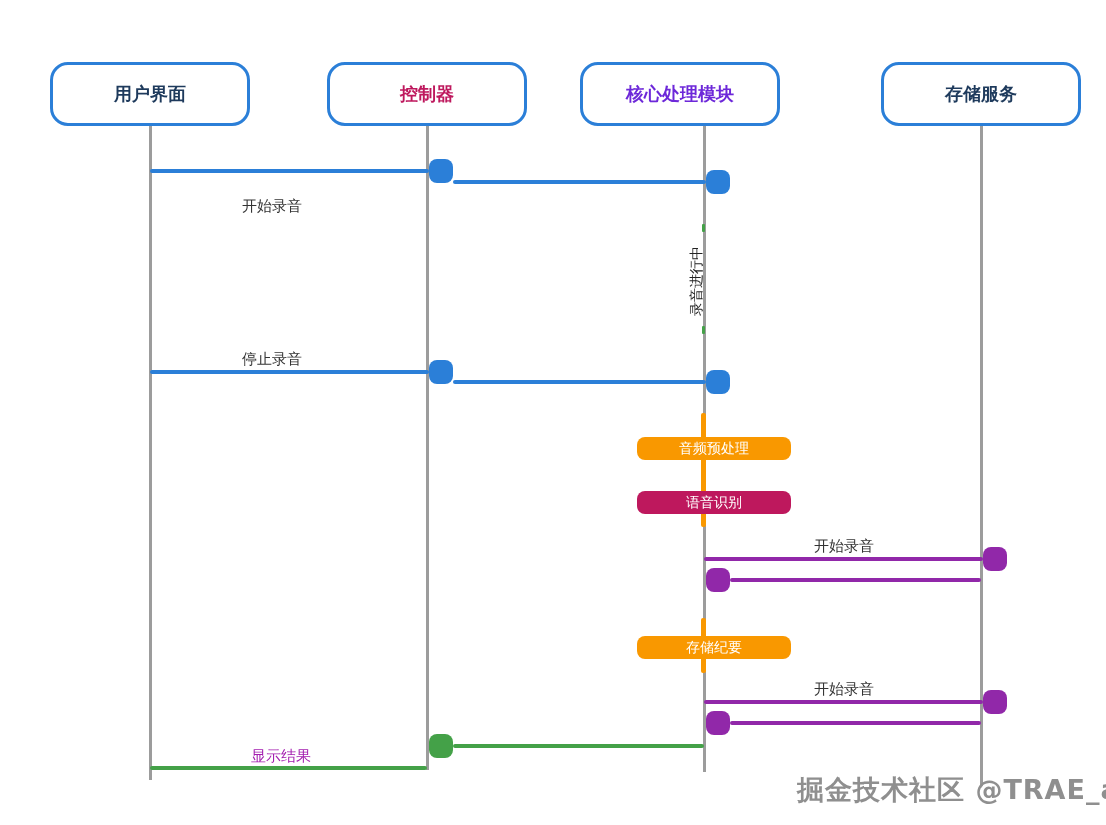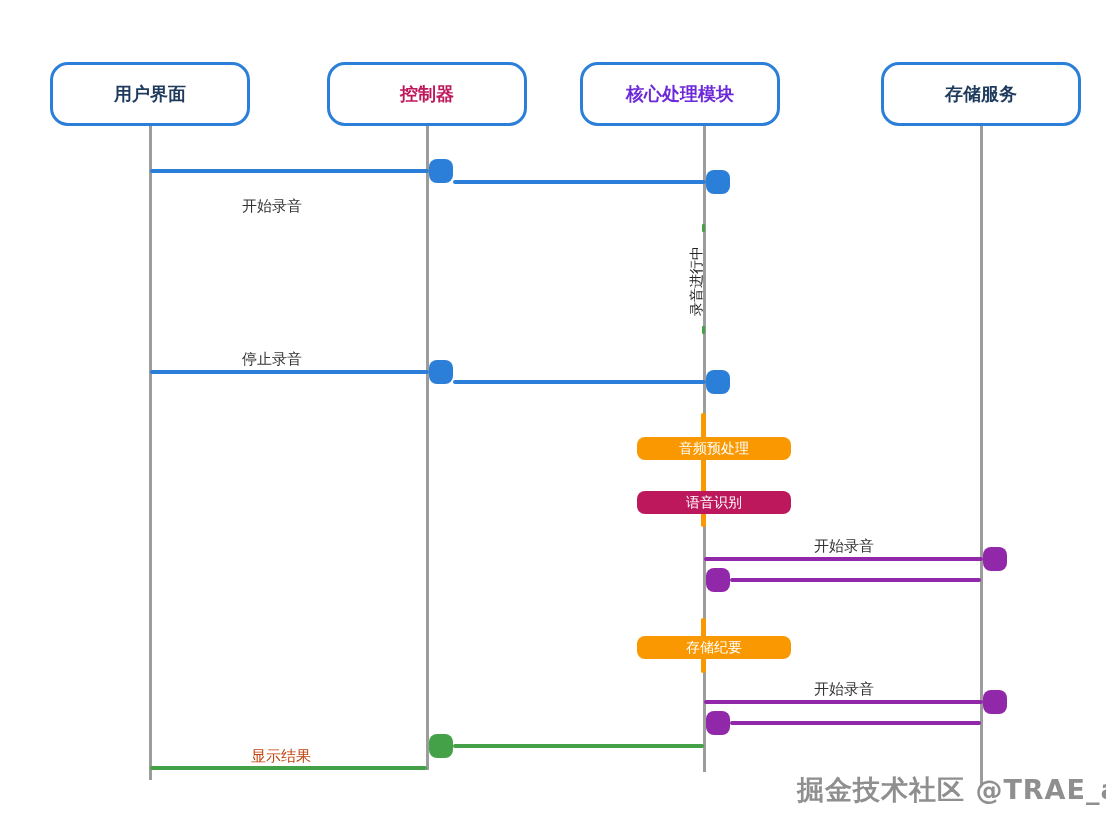--- a/index.html
+++ b/index.html
@@ -66,21 +66,21 @@
     <div class="msg-line" style="left: 730px; top: 578px; width: 251px; background: rgb(145, 40, 169);"></div>
     <div class="marker" style="left: 706px; top: 568px; background: rgb(145, 40, 169);"></div>
     <div class="msg-line" style="left: 704px; top: 700px; width: 279px; background: rgb(145, 40, 169);"></div>
     <div class="marker" style="left: 983px; top: 690px; background: rgb(145, 40, 169);"></div>
     <div class="msg-label" style="left: 844px; top: 680px; color: rgb(51, 51, 51);">开始录音</div>
     <div class="msg-line" style="left: 730px; top: 721px; width: 251px; background: rgb(145, 40, 169);"></div>
     <div class="marker" style="left: 706px; top: 711px; background: rgb(145, 40, 169);"></div>
     <div class="msg-line" style="left: 453px; top: 744px; width: 251px; background: rgb(68, 161, 72);"></div>
     <div class="marker" style="left: 429px; top: 734px; background: rgb(68, 161, 72);"></div>
     <div class="msg-line" style="left: 150px; top: 766px; width: 277px; background: rgb(68, 161, 72);"></div>
-    <div class="msg-label" style="left: 281px; top: 747px; color: #c2410c;">显示结果</div>
+    <div class="msg-label" style="left: 281px; top: 747px; color: #a21caf;">显示结果</div>
     <div class="proc-box" style="left: 637px; top: 437px; background: rgb(249, 152, 0);">音频预处理</div>
     <div class="proc-box" style="left: 637px; top: 491px; background: #be185d;">语音识别</div>
     <div class="proc-box" style="left: 637px; top: 636px; background: rgb(249, 152, 0);">存储纪要</div>
     <div class="state-label" style="left: 697px; top: 281px;">录音进行中</div>
     <div class="participant" style="left: 50px; top: 62px; border-color: rgb(43, 127, 216); color: rgb(30, 58, 92);">用户界面</div>
     <div class="participant" style="left: 327px; top: 62px; border-color: rgb(43, 127, 216); color: #be185d;">控制器</div>
     <div class="participant" style="left: 580px; top: 62px; border-color: rgb(43, 127, 216); color: #6d28d9;">核心处理模块</div>
     <div class="participant" style="left: 881px; top: 62px; border-color: rgb(43, 127, 216); color: rgb(30, 58, 92);">存储服务</div>
   </div>
 

